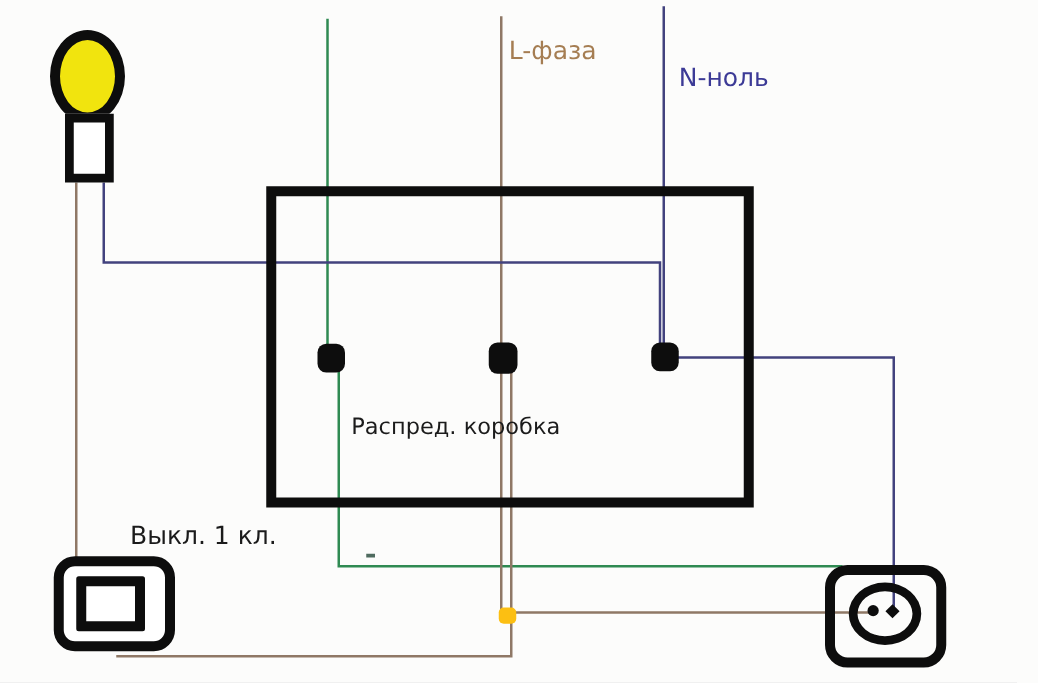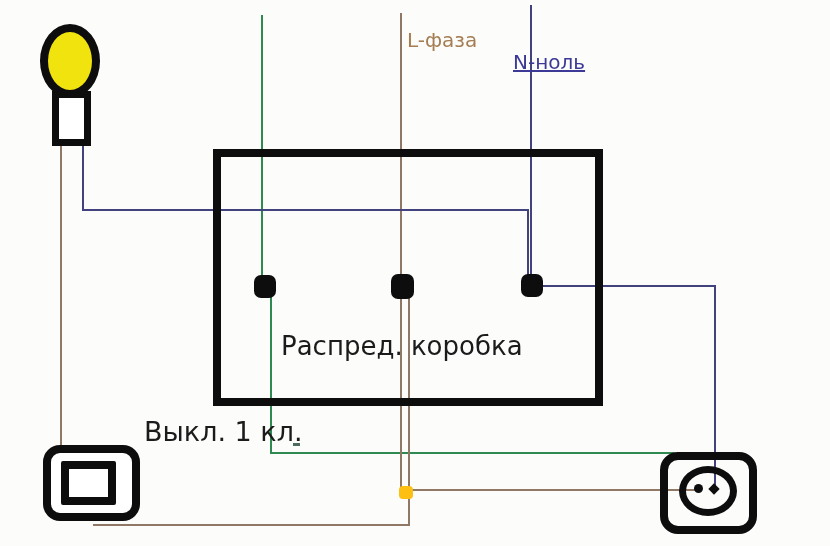--- a/index.html
+++ b/index.html
@@ -41,23 +41,23 @@
   .hole-right{left:710px;top:485px;width:8px;height:8px;background:#0d0d0d;transform:rotate(45deg);z-index:3;}
 
   
   .junction-mark{left:399px;top:486px;width:14px;height:13px;border-radius:4px;background:var(--color-junction-mark);z-index:3;}
   .stray-mark{left:293px;top:443px;width:7px;height:3px;background:#4f6b5f;z-index:2;}
 
   .label{position:absolute;z-index:4;white-space:nowrap;color:var(--color-text-ink);}
   .label-lamp{left:107px;top:66px;font-size:23px;}
   .label-pe{left:276px;top:42px;font-size:20px;color:var(--color-pe-label);}
   .label-phase{left:407px;top:28px;font-size:20px;color:var(--color-phase-label);}
-  .label-neutral{left:513px;top:50px;font-size:20px;color:var(--color-neutral-label);text-decoration:underline;}
-  .label-jbox{left:281px;top:331px;font-size:26px;}
-  .label-switch{left:104px;top:416px;font-size:27px;margin-left:40px;}
+  .label-neutral{left:543px;top:50px;font-size:20px;color:var(--color-neutral-label);}
+  .label-jbox{left:281px;top:331px;font-size:18px;}
+  .label-switch{left:104px;top:416px;font-size:20px;}
   .label-socket{left:735px;top:399px;font-size:21px;color:var(--color-socket-label-ink);}
 </style>
 </head>
 <body>
 
 <div class="stage">
 
   <svg class="wires" width="830" height="546">
 
     <polyline class="w-pe" points="262,15 262,277"></polyline>

